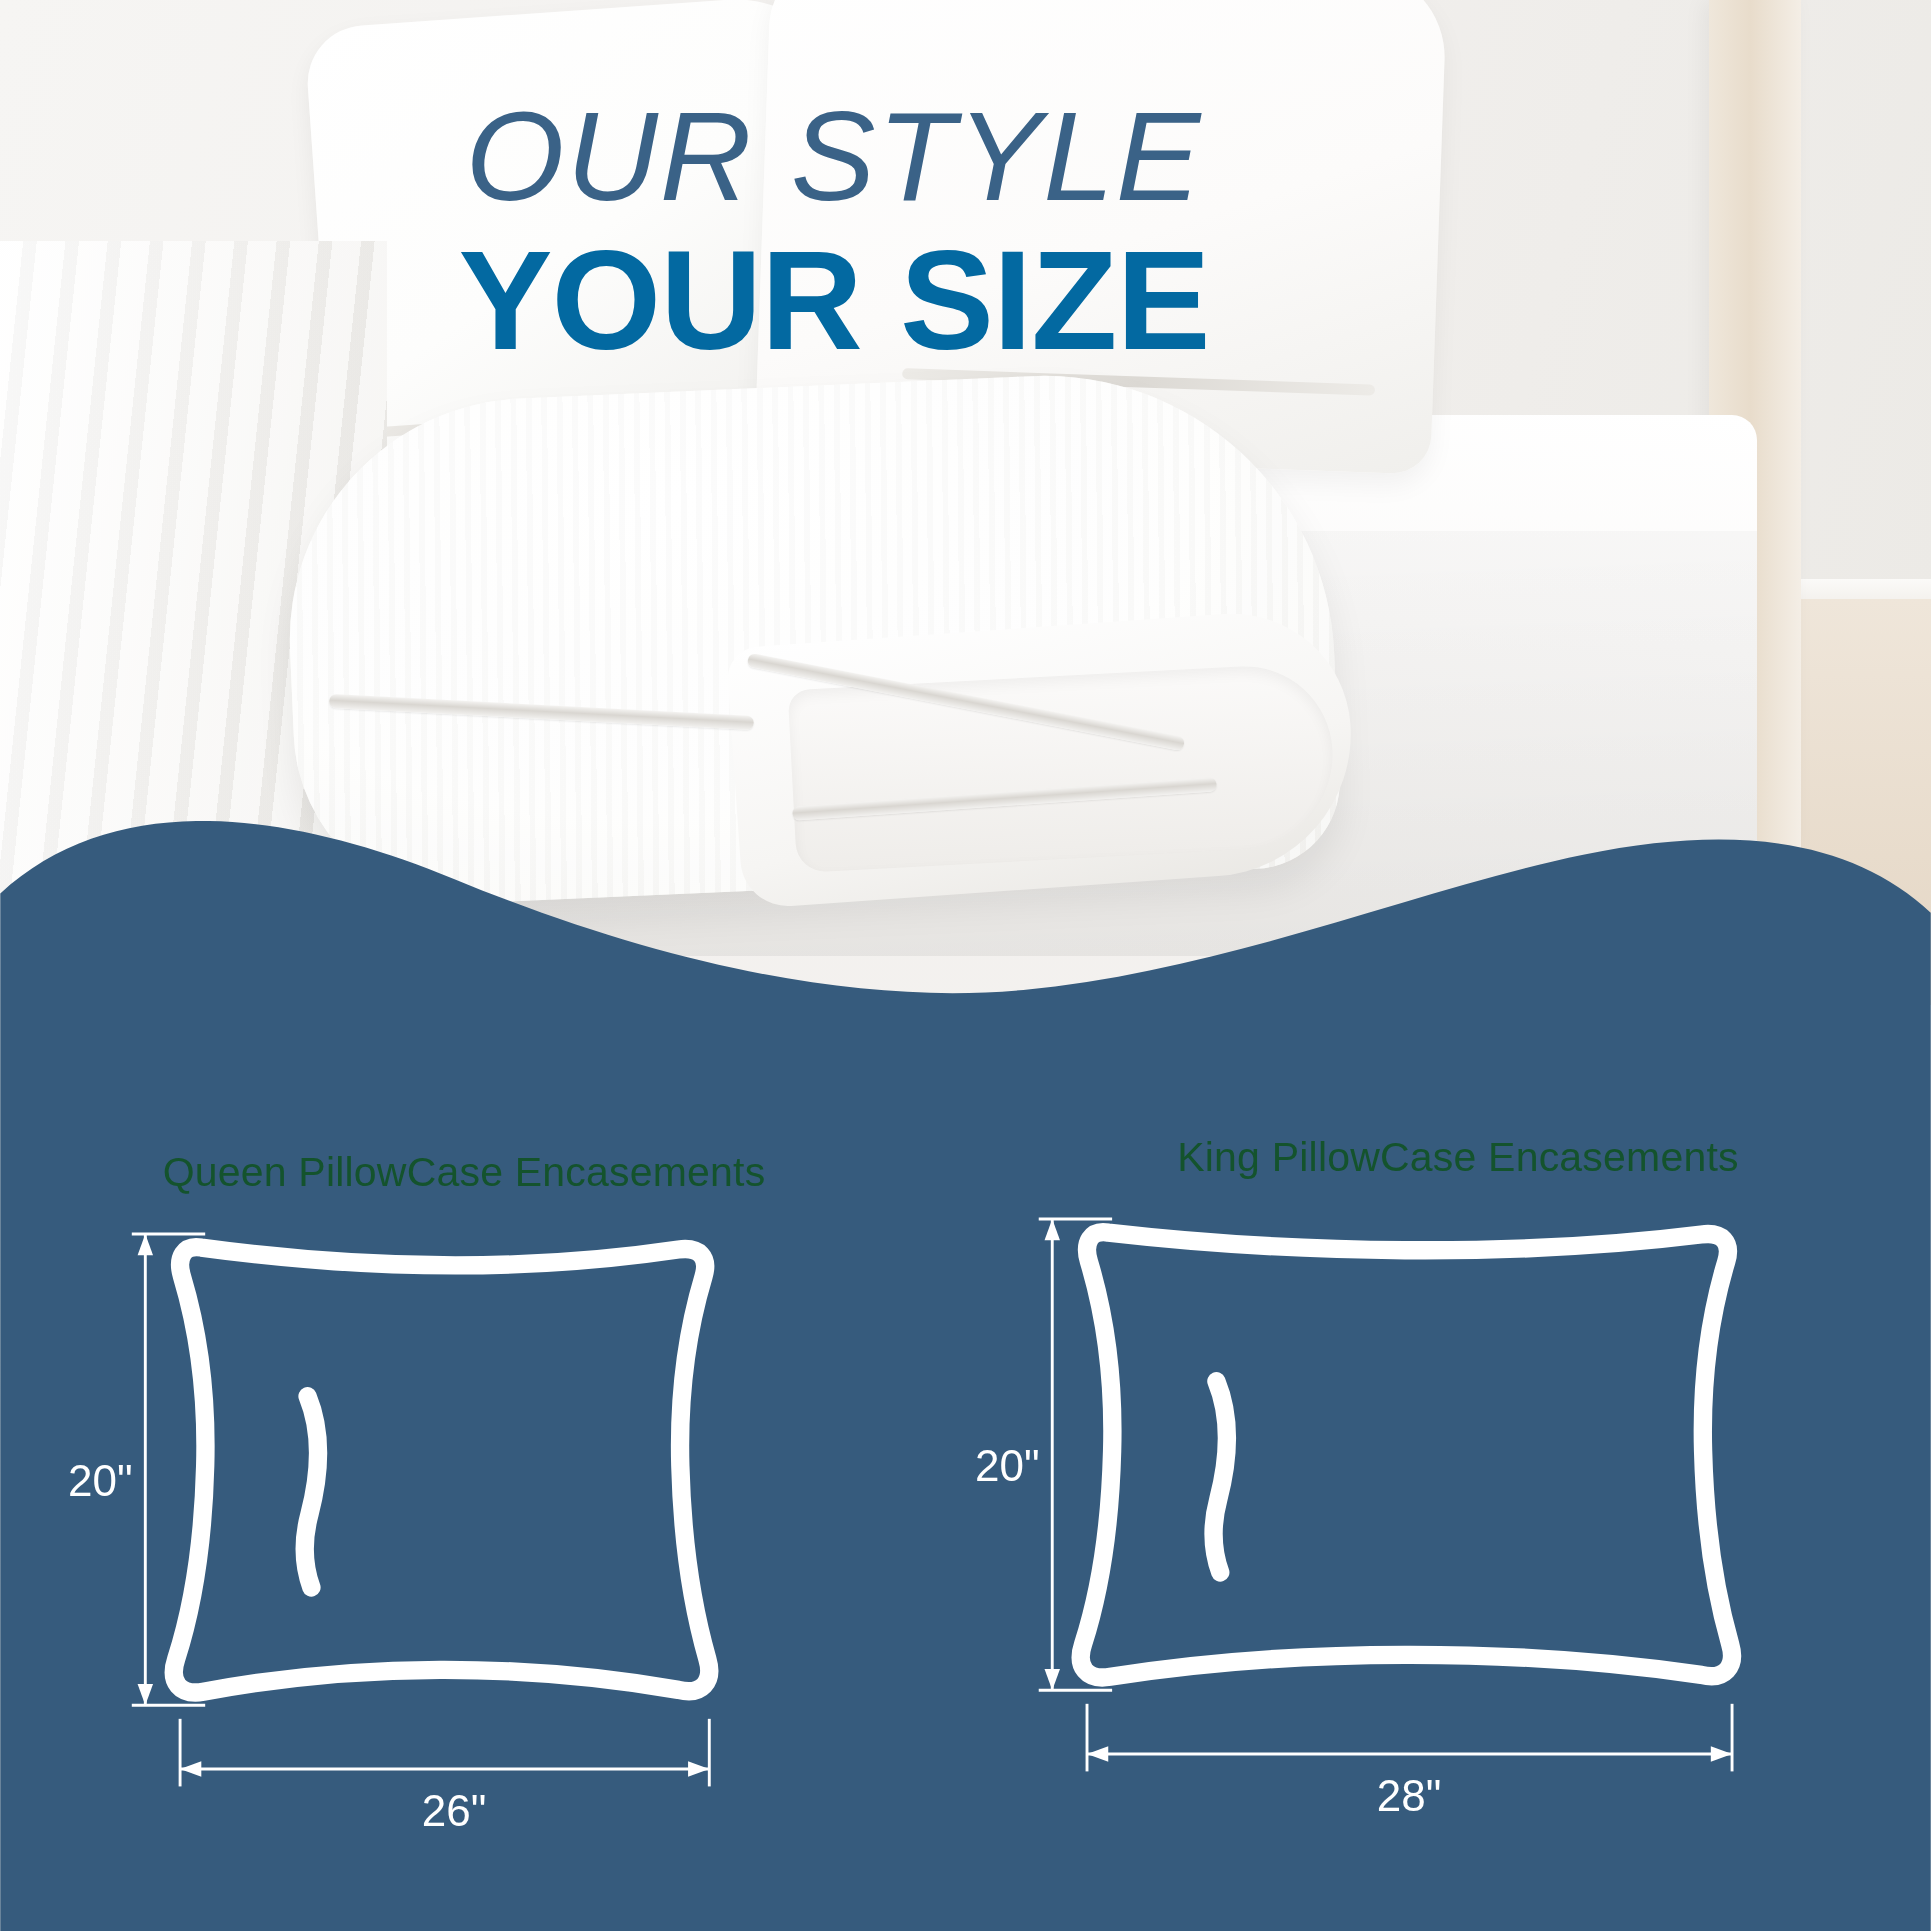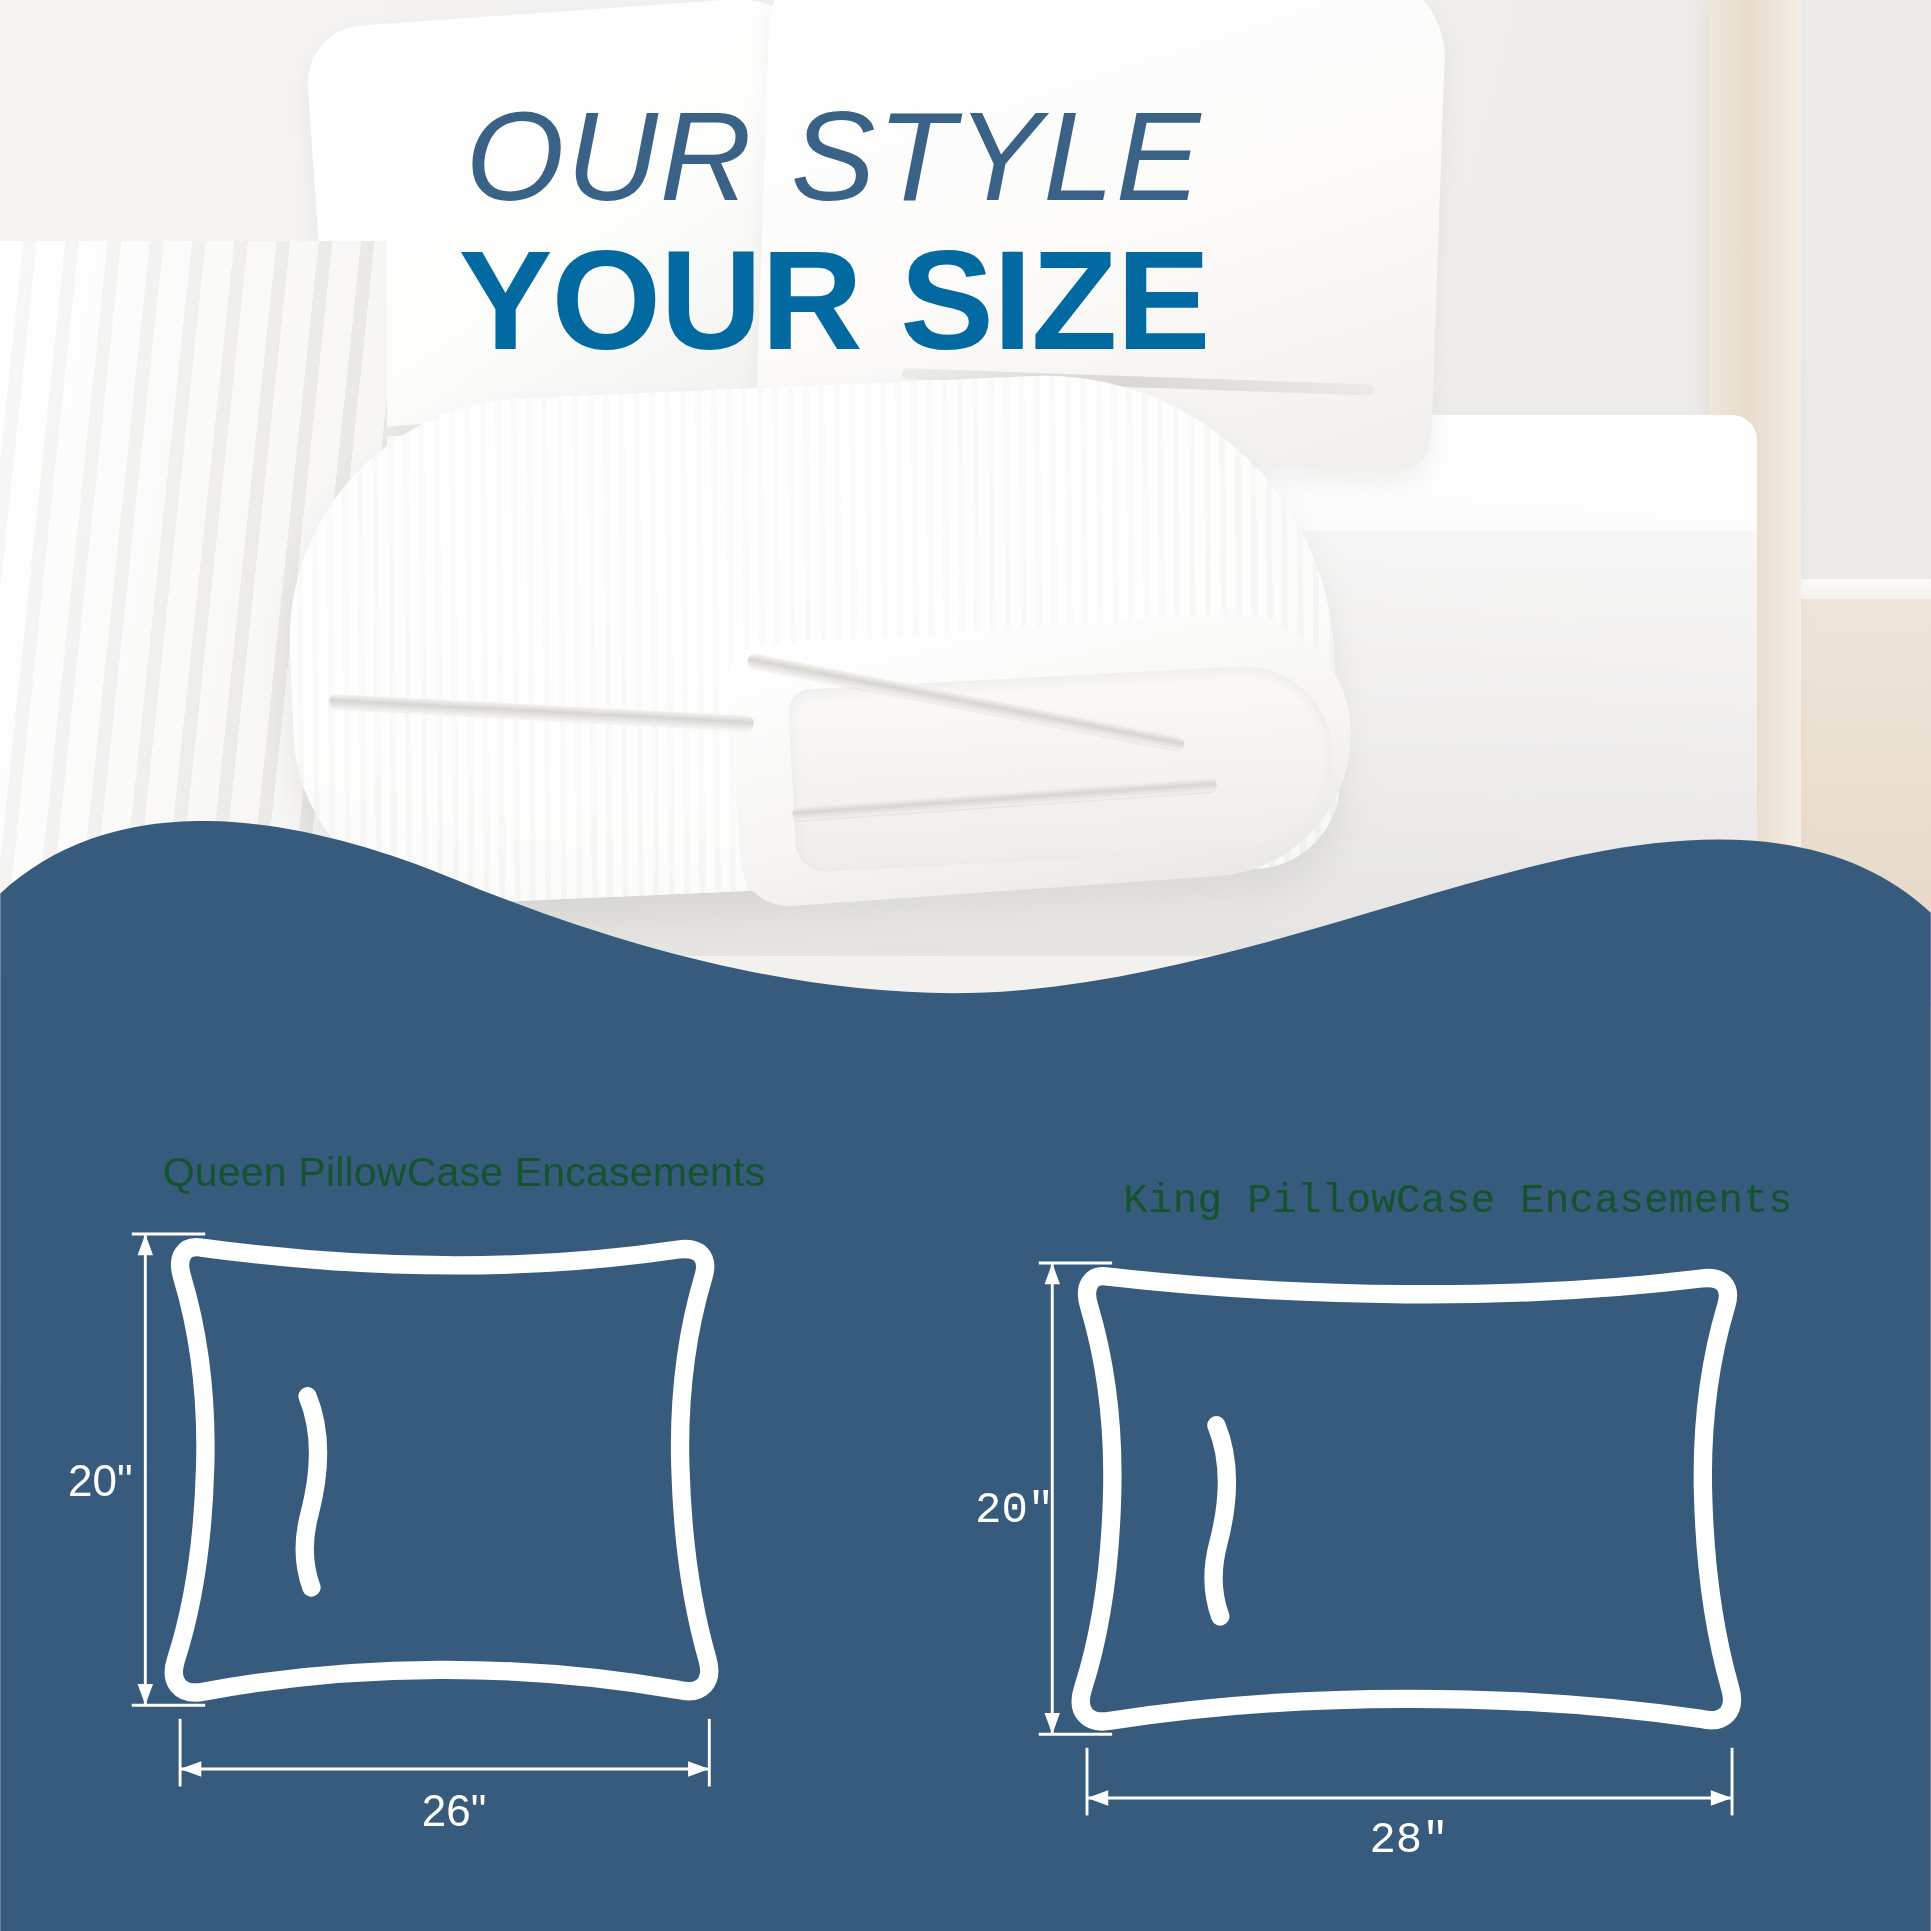--- a/index.html
+++ b/index.html
@@ -172,21 +172,21 @@
         <line x1="664" y1="530" x2="664" y2="600"></line>
       </g>
       <polygon points="116,582 138,574 138,590" fill="#ffffff"></polygon>
       <polygon points="664,582 642,574 642,590" fill="#ffffff"></polygon>
     </svg>
 
     <div class="dim-v-label" style="left:0px;top:307px;">20"</div>
     <div class="dim-h-label" style="left:280px;top:637px;width:212px;">26"</div>
   </div>
 
-  <div class="diagram" style="left:975px;top:1178px;width:927px;height:734px;font-family:Liberation Mono, monospace;">
+  <div class="diagram" style="left:975px;top:1134px;width:927px;height:734px;">
 
     <div class="dia-title" style="left:116px;width:734px;">King PillowCase Encasements</div>
 
     <svg class="pillow-svg" style="left:0;top:58px;" width="927" height="676" viewBox="0 0 960 700">
       <path d="M138,42
                C 330,64 560,68 752,44
                C 774,41 784,52 778,72
                C 760,132 752,196 754,268
                C 756,344 766,412 782,468
                C 789,492 776,506 752,500

